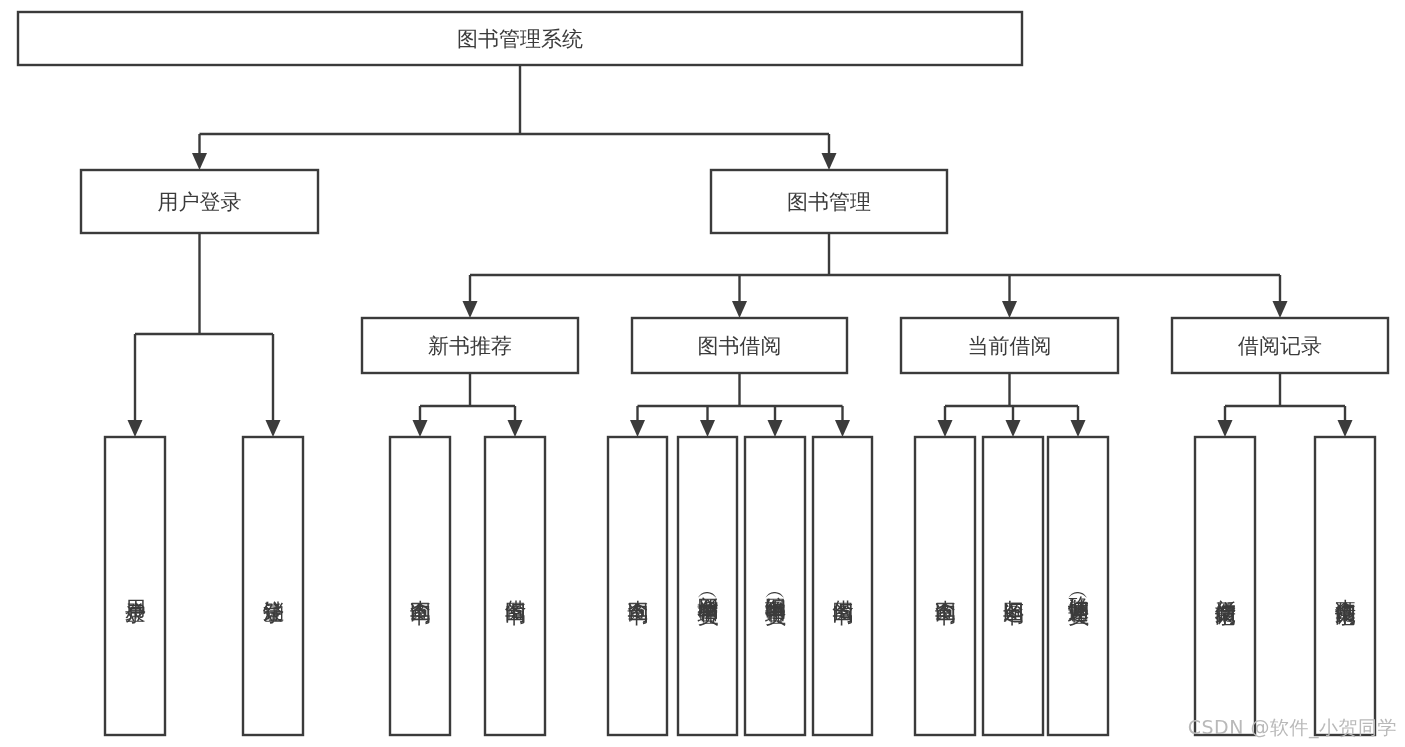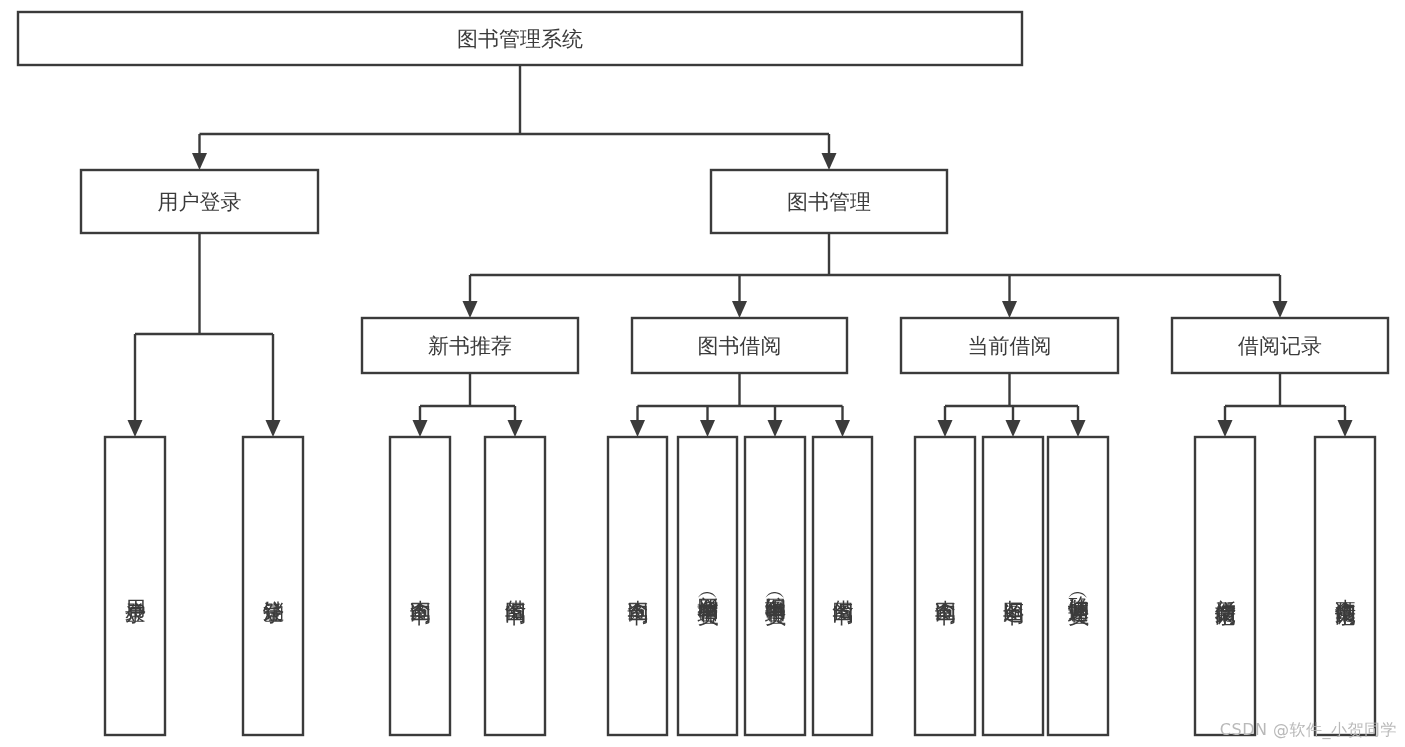--- a/index.html
+++ b/index.html
@@ -65,21 +65,21 @@
     line-height: 1.18;
     letter-spacing: 1.5px;
     color: #3b3b3b;
     white-space: nowrap;
   }
   .watermark {
     position: absolute;
     right: 8px;
     bottom: 6px;
     font-family: "DejaVu Sans", "Liberation Sans", sans-serif;
-    font-size: 16px;
+    font-size: 19px;
     color: #b9b9b9;
     letter-spacing: 0.5px;
     user-select: none;
   }
 </style>
 </head>
 <body>
 
 <div id="diagram-root">
 

